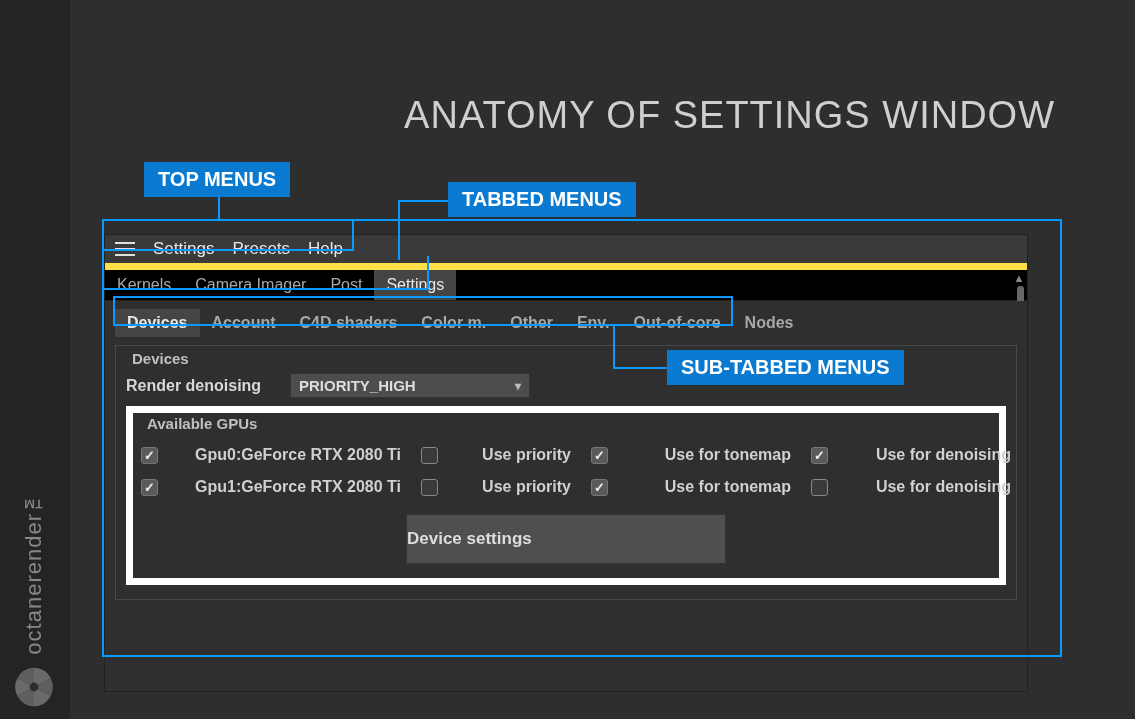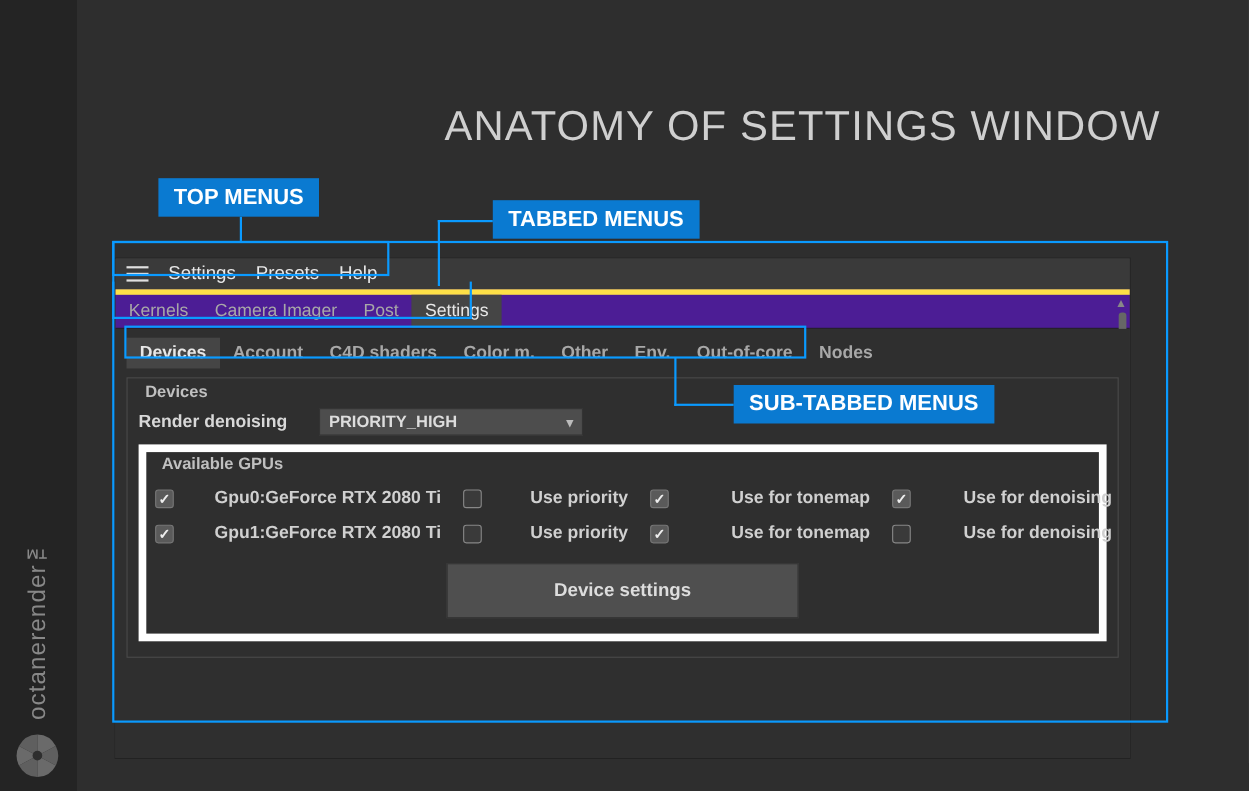--- a/index.html
+++ b/index.html
@@ -105,22 +105,22 @@
     gap: 4px;
     padding: 2px 0;
     cursor: pointer;
   }
   .hamburger span { display:block; width:20px; height:2px; background:#e0e0e0; }
   .menubar-item { cursor: pointer; }
 
   .tabbar {
     display: flex;
     align-items: flex-start;
-    background: #4c1d95;
-    border-top: 5px solid #fde047;
+    background: #000000;
+    border-top: 7px solid #fde047;
     border-bottom: 1px solid #222;
     font-size: 16px;
     position: relative;
   }
   .tabbar .tab {
     padding: 6px 12px;
     color: #a8a8a8;
     cursor: pointer;
   }
   .tabbar .tab.active {
@@ -233,21 +233,20 @@
     content:"✓";
     color:#eee;
     font-size:13px;
     line-height:1;
   }
   .big-button {
     display:block;
     margin: 18px auto 0 auto;
     width: 320px;
     padding: 14px 0;
-    text-align:center;
     background:#4f4f4f;
     border:1px solid #333;
     color:#ddd;
     font-size:17px;
     cursor:pointer;
   }
 </style>
 </head>
 <body>
 

